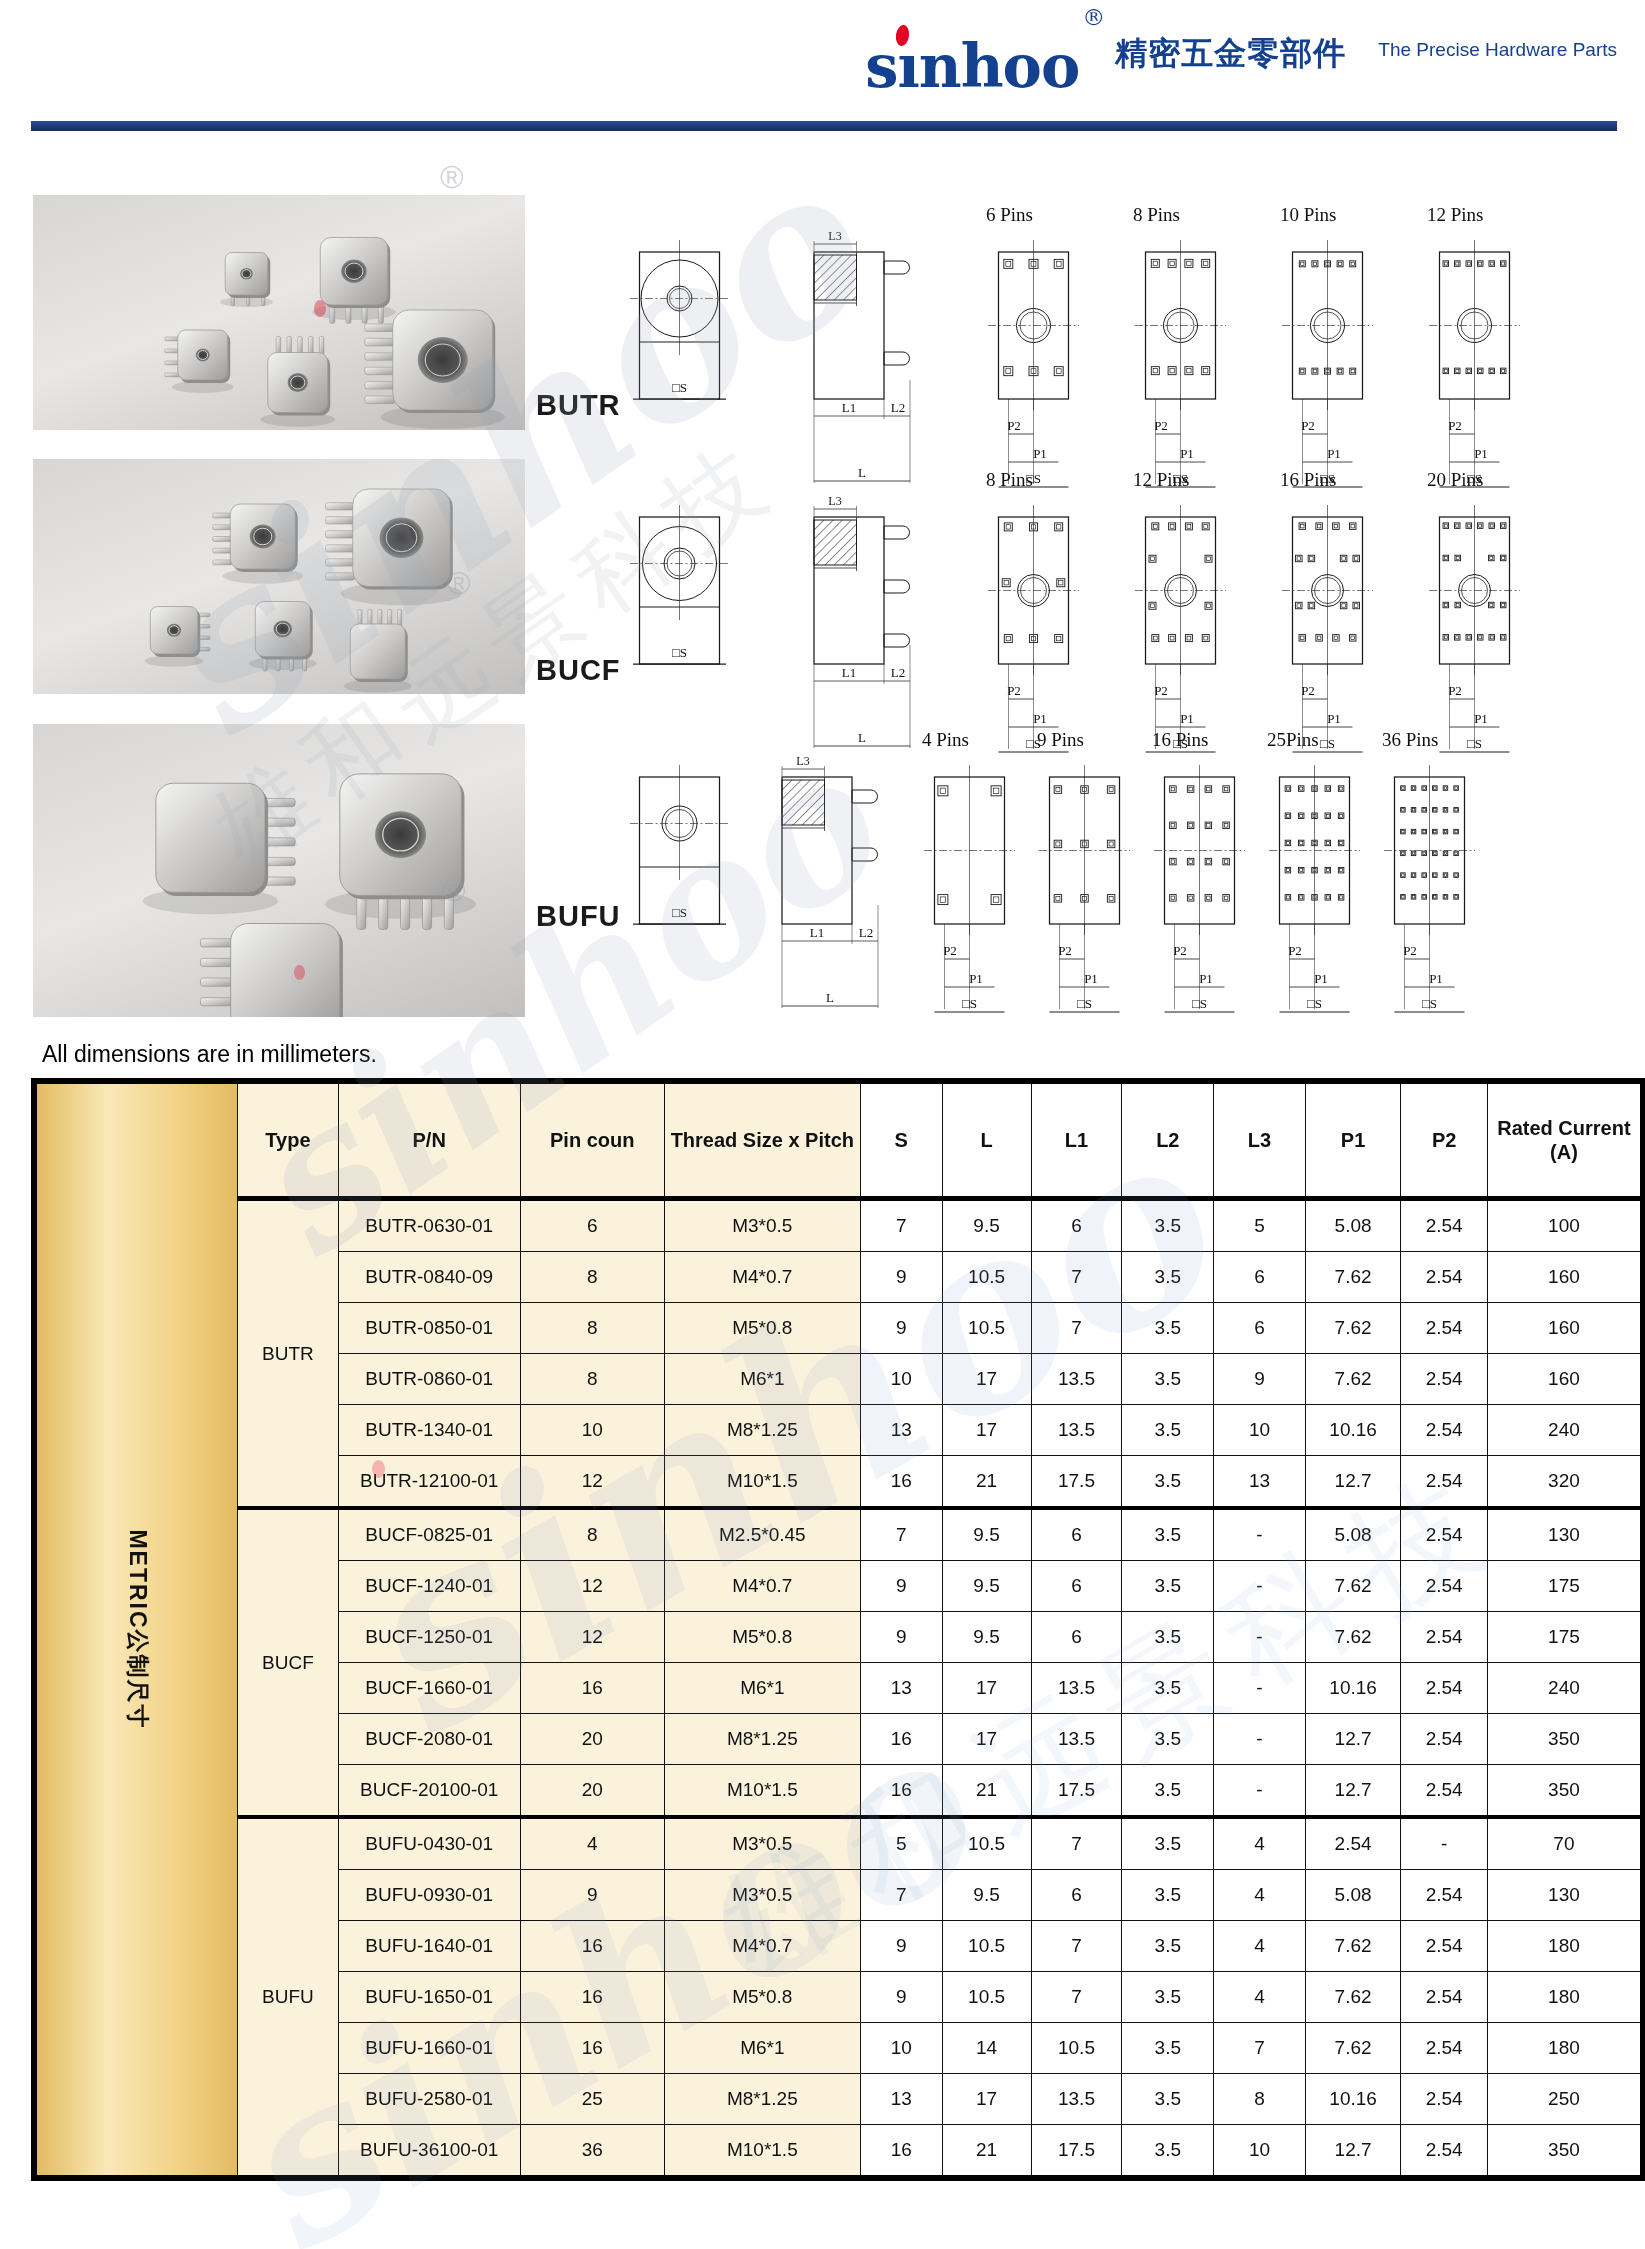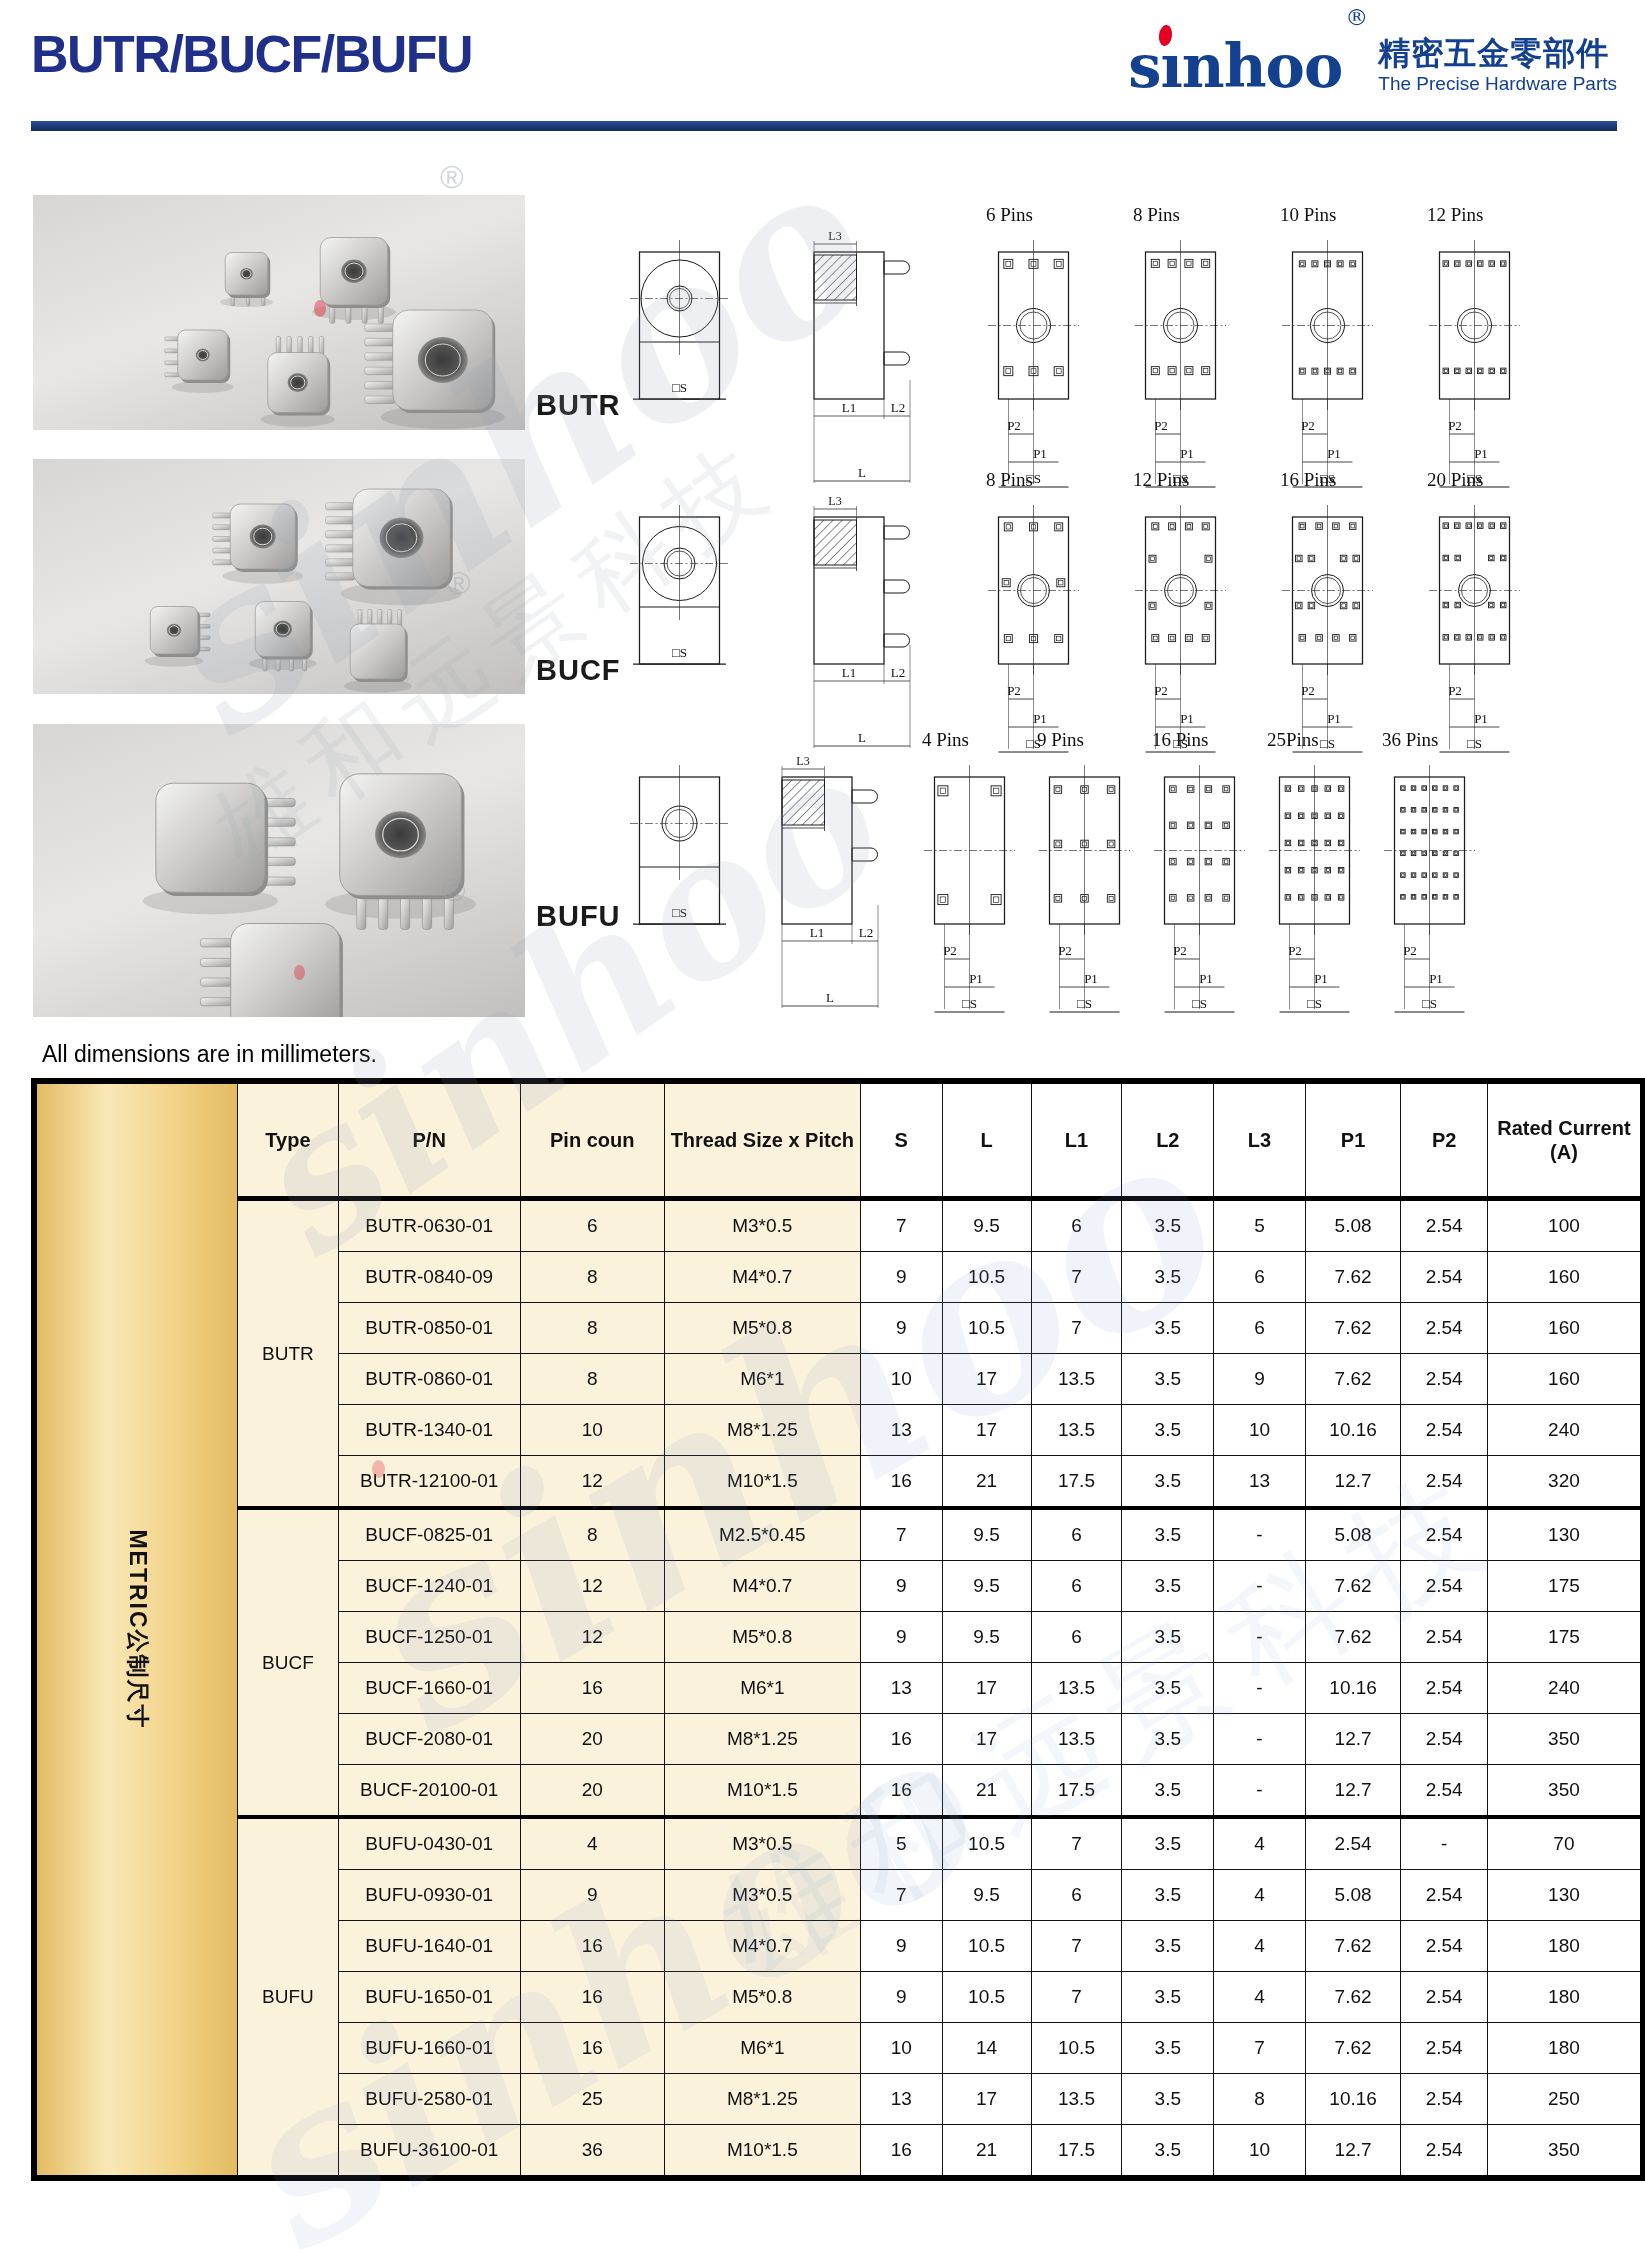--- a/index.html
+++ b/index.html
@@ -7,21 +7,21 @@
         font-family:"Liberation Sans",sans-serif;color:#111;}
   
   .title{position:absolute;left:31px;top:24px;font-size:52px;font-weight:bold;
          letter-spacing:-1.5px;color:#20308a;}
   .logo{position:absolute;right:29px;top:37px;display:flex;align-items:flex-start;}
   .brandwrap{position:relative;line-height:1;}
   .brand{font-family:"DejaVu Serif",serif;font-weight:bold;font-size:59px;color:#14418f;letter-spacing:-1px;}
   .idot{position:absolute;left:31px;top:-12px;width:13px;height:21px;border-radius:50%;
         background:#e30022;transform:rotate(8deg);}
   .reg{font-size:23px;color:#14418f;position:relative;top:-33px;left:3px;font-family:"DejaVu Serif",serif;}
-  .logocn{margin-left:13px;display:flex;flex-direction:column;line-height:1.05;}
+  .logocn{margin-left:13px;display:flex;flex-direction:row;line-height:1.05;gap:32px;}
   .cn{font-size:32px;font-weight:bold;color:#14418f;letter-spacing:1px;}
   .tagline{font-size:19px;color:#14418f;margin-top:3px;}
   .navbar{position:absolute;left:31px;right:29px;top:121px;height:9.5px;
           background:linear-gradient(#2c4c96,#132a61);}
   
   .photo{position:absolute;left:32.5px;width:492px;
          background:linear-gradient(160deg,#d8d6d4 0%,#e8e7e5 45%,#c2c0be 100%);}
   #photo1{top:195px;height:235px;}
   #photo2{top:459px;height:235px;}
   #photo3{top:724px;height:293px;}
@@ -54,21 +54,20 @@
   td.type{font-size:20px;}
   
   .wm{position:absolute;pointer-events:none;z-index:40;white-space:nowrap;}
   .wm-script{font-family:"DejaVu Serif",serif;font-style:italic;font-weight:bold;}
 </style>
 </head>
 <body>
 
 <div id="page">
 
-  <div class="title">BUTR/BUCF/BUFU</div>
   <div class="logo">
     <div class="brandwrap">
       <span class="brand">sınhoo</span>
       <span class="idot"></span>
     </div>
     <span class="reg">®</span>
     <div class="logocn">
       <span class="cn">精密五金零部件</span>
       <span class="tagline">The Precise Hardware Parts</span>
     </div>

